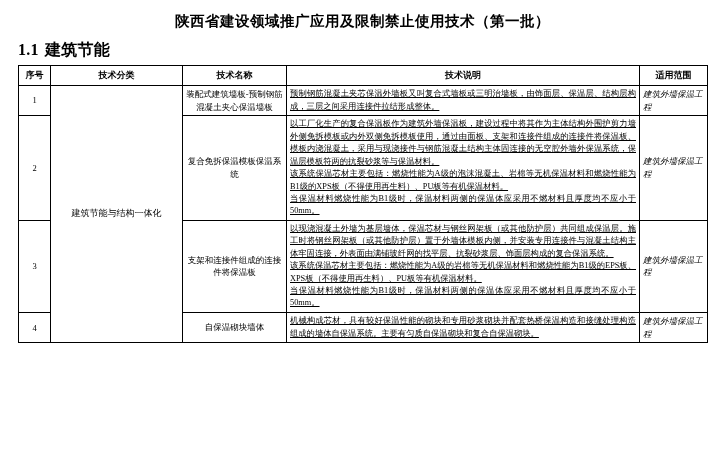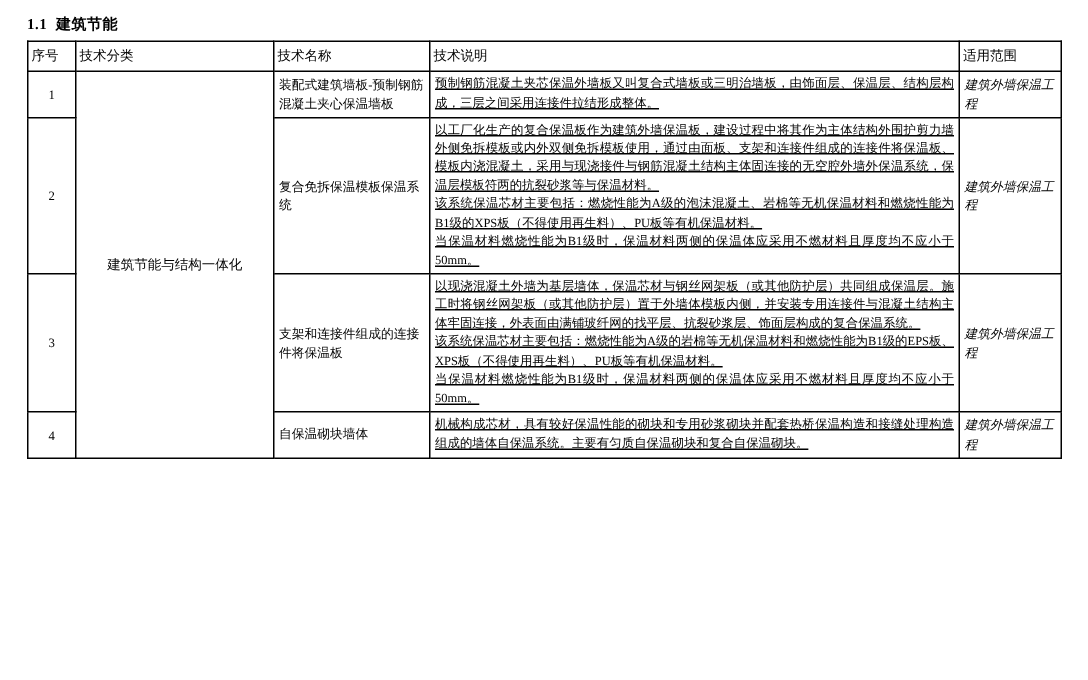--- a/index.html
+++ b/index.html
@@ -30,21 +30,21 @@
     line-height: 1.3;
   }
   .doc-subtitle {
     text-align: center;
     font-size: 13.5px;
     font-weight: bold;
     margin-top: 4px;
     line-height: 1.3;
   }
   .section-heading {
-    font-size: 10px;
+    font-size: 16px;
     font-weight: bold;
     margin-top: 9px;
     margin-bottom: 4px;
     margin-left: 0px;
     letter-spacing: 0.3px;
   }
   .section-heading .sec-num {
     margin-right: 6px;
   }
   table.tech-table {
@@ -54,43 +54,43 @@
     font-size: 8.5px;
     line-height: 1.45;
   }
   table.tech-table th,
   table.tech-table td {
     border: 1px solid #000000;
     vertical-align: middle;
     padding: 2px 3px;
   }
   table.tech-table thead th {
-    text-align: left;
-    font-weight: normal;
+    text-align: center;
+    font-weight: bold;
     font-size: 9px;
     height: 17px;
     padding: 1px 2px;
   }
   .col-no      { width: 32px; }
   .col-cat     { width: 132px; }
   .col-name    { width: 104px; }
   .col-desc    { width: 353px; }
   .col-scope   { width: 68px; }
 
   td.c-no {
     text-align: center;
     font-size: 8.5px;
   }
   td.c-cat {
     text-align: center;
     font-size: 9px;
     line-height: 1.5;
   }
   td.c-name {
-    text-align: left;
+    text-align: center;
     font-size: 8.5px;
     line-height: 1.5;
   }
   td.c-desc {
     text-align: left;
     font-size: 8.3px;
     line-height: 1.5;
     text-decoration: underline;
   }
   td.c-desc p {
@@ -103,20 +103,21 @@
     font-size: 8.5px;
     line-height: 1.5;
     font-style: italic;
   }
 </style>
 </head>
 <body>
 
 <div class="page">
 
+  <div class="doc-title">陕西省建设领域推广应用及限制禁止使用技术（第一批）</div>
 
   <div class="section-heading">
     <span class="sec-num">1.1</span><span>建筑节能</span>
   </div>
 
   <table class="tech-table">
     <colgroup>
       <col class="col-no">
       <col class="col-cat">
       <col class="col-name">

